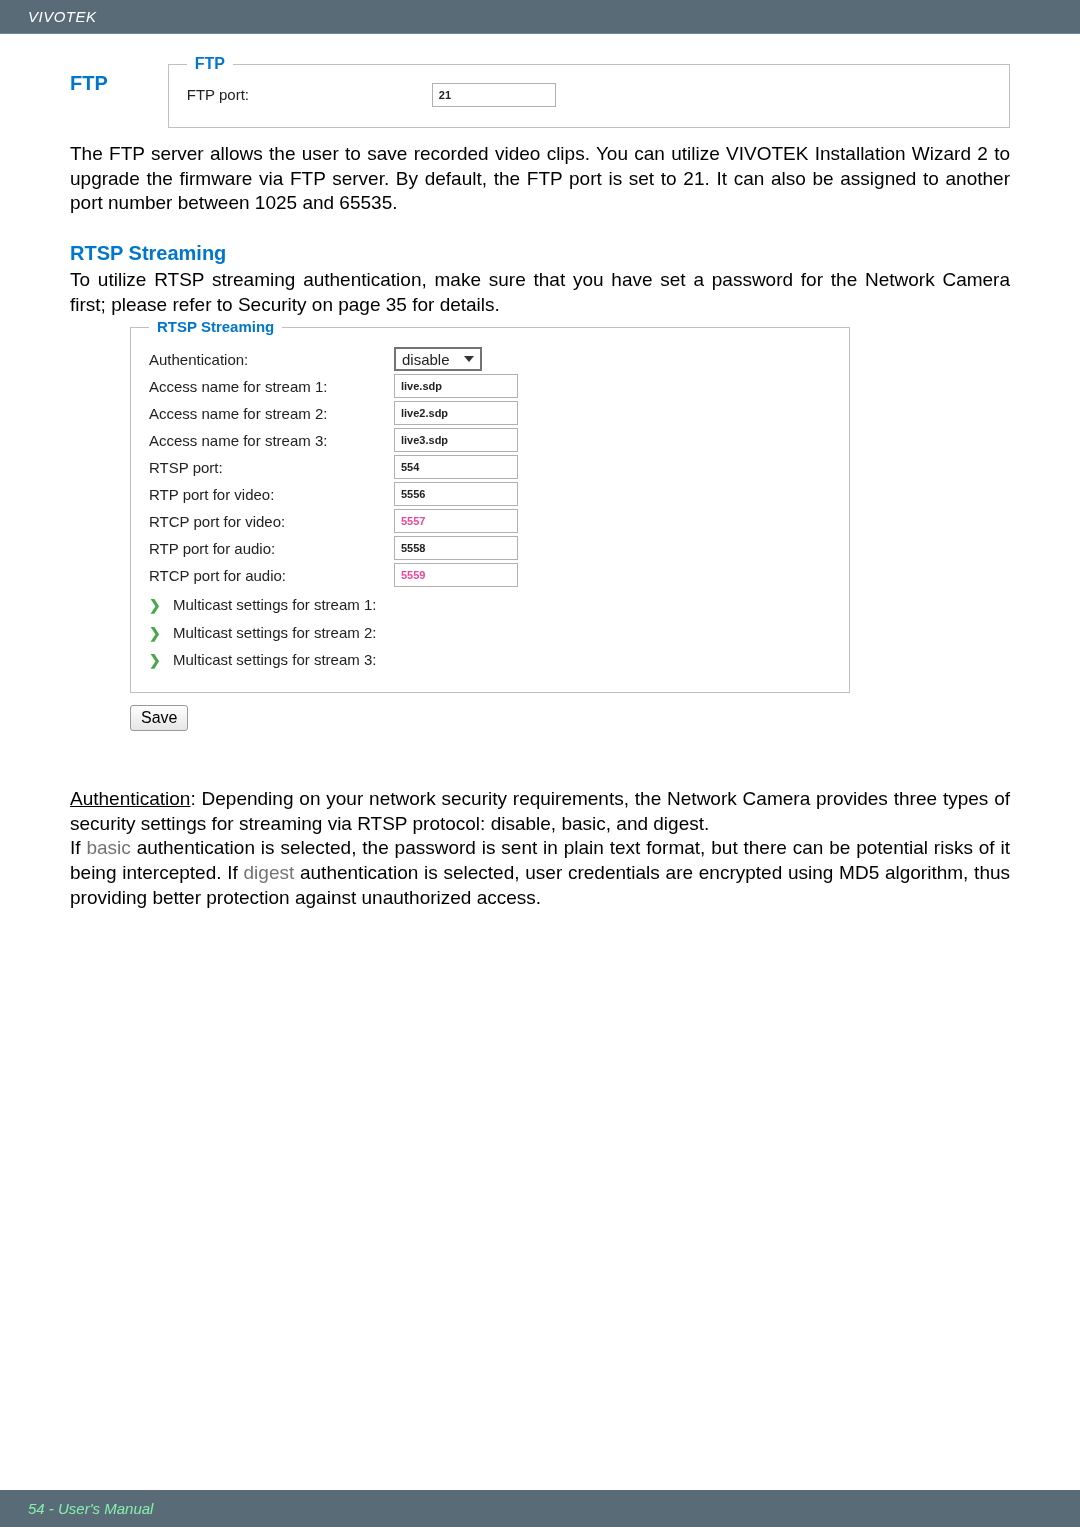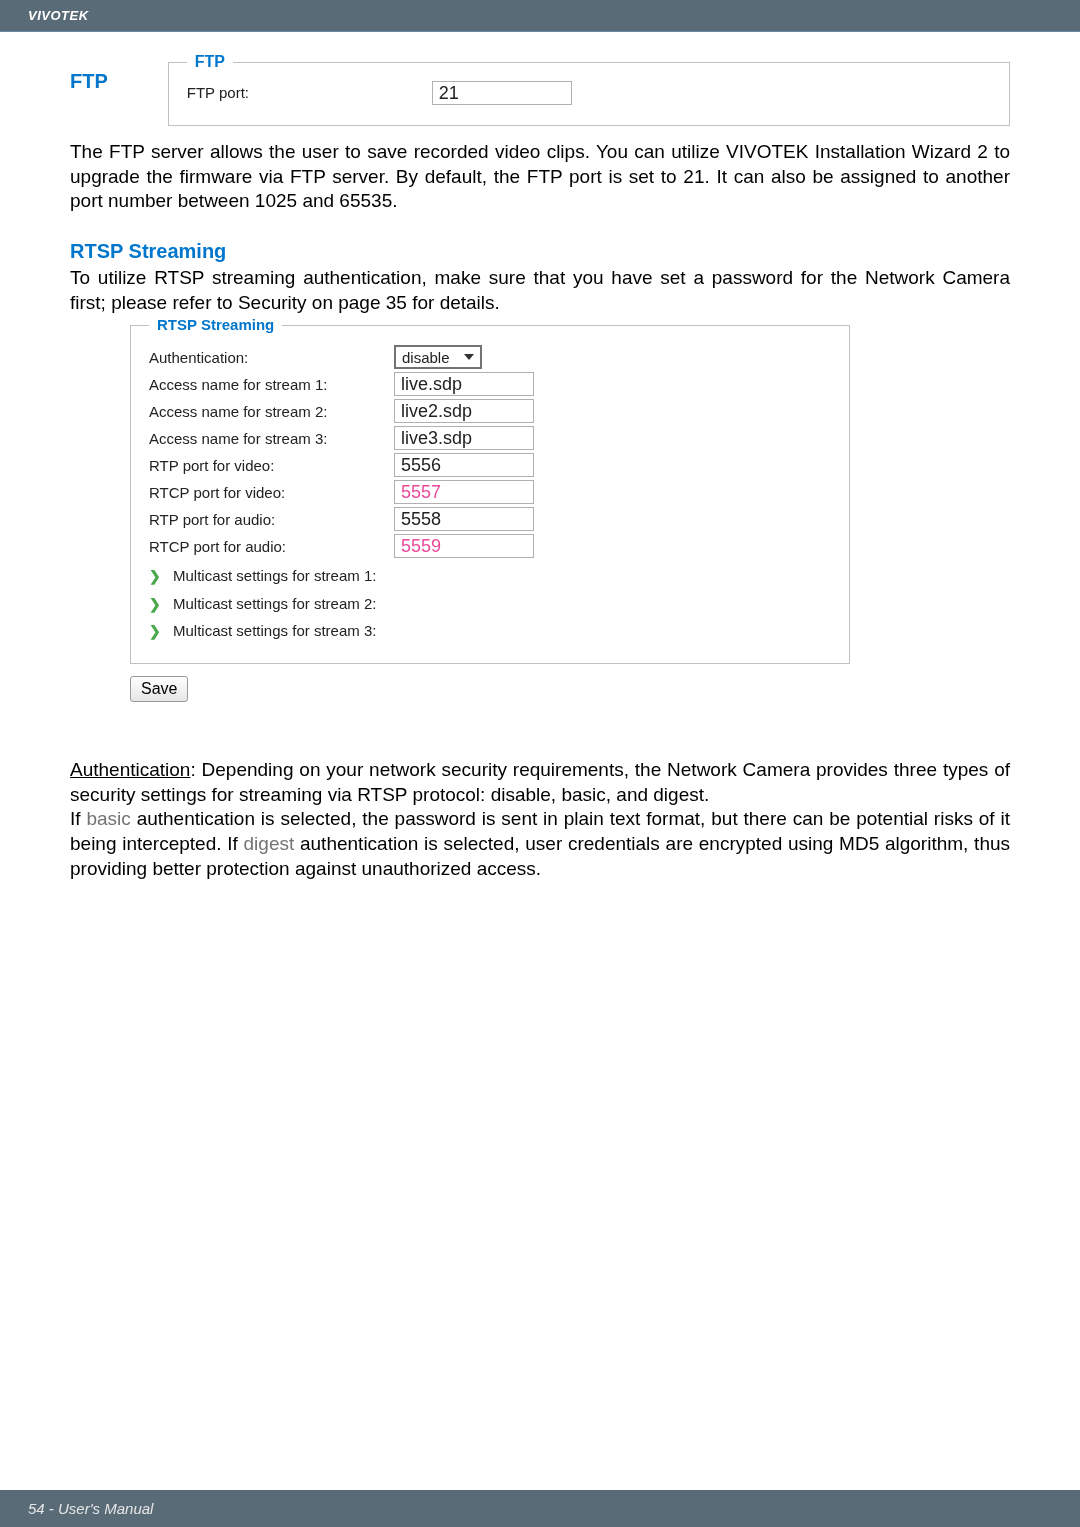--- a/index.html
+++ b/index.html
@@ -8,23 +8,23 @@
     background: #fff;
     width: 1080px;
     height: 1527px;
     position: relative;
     color: #000;
   }
   .header-bar {
     background: #5a6b78;
     color: #fff;
     padding: 8px 28px;
-    font-size: 13px;
+    font-size: 15px;
     font-style: italic;
-    font-weight: bold;
+    font-weight: normal;
     letter-spacing: 0.5px;
   }
   .hr-line {
     border: none;
     border-top: 1px solid #6b8aa0;
     margin: 0;
   }
   .content {
     padding: 30px 70px 0 70px;
     font-size: 18px;
@@ -67,25 +67,26 @@
     color: #222;
     margin: 4px 0;
   }
   .form-row-label {
     width: 245px;
     flex-shrink: 0;
   }
   .form-row-input {
     border: 1px solid #b0b0b0;
     padding: 2px 6px;
-    font-size: 18px;
-    width: 140px;
+    font-size: 11px;
+    width: 124px;
     height: 24px;
     background: #fff;
     color: #222;
+    font-weight: bold;
   }
   .form-row-input.disabled {
     color: #ec4899;
     background: #fff;
   }
   .para {
     margin: 10px 0 24px 0;
     text-align: justify;
     font-size: 19px;
   }
@@ -148,21 +149,21 @@
     border-radius: 3px;
     cursor: pointer;
   }
   .u { text-decoration: underline; }
   .inline-blue { color: #737373; font-weight: normal; }
   .footer-bar {
     position: absolute;
     left: 0; bottom: 0;
     width: 100%;
     background: #5a6b78;
-    color: #e5e5e5;
+    color: #86efac;
     padding: 10px 28px;
     font-size: 15px;
     font-style: italic;
   }
   .rtsp-fieldset {
     border: 1px solid #c0c0c0;
     position: relative;
     padding: 16px 18px 14px 18px;
   }
   .rtsp-legend {
@@ -224,20 +225,24 @@
       <div class="form-row tight">
         <span class="form-row-label">Access name for stream 2:</span>
         <input class="form-row-input" value="live2.sdp" style="">
       </div>
       <div class="form-row tight">
         <span class="form-row-label">Access name for stream 3:</span>
         <input class="form-row-input" value="live3.sdp" style="">
       </div>
 
       <div class="form-row tight">
+        <span class="form-row-label">RTSP port:</span>
+        <input class="form-row-input" value="554" style="">
+      </div>
+      <div class="form-row tight">
         <span class="form-row-label">RTP port for video:</span>
         <input class="form-row-input" value="5556" style="">
       </div>
       <div class="form-row tight">
         <span class="form-row-label">RTCP port for video:</span>
         <input class="form-row-input disabled" value="5557" style="">
       </div>
       <div class="form-row tight">
         <span class="form-row-label">RTP port for audio:</span>
         <input class="form-row-input" value="5558" style="">

